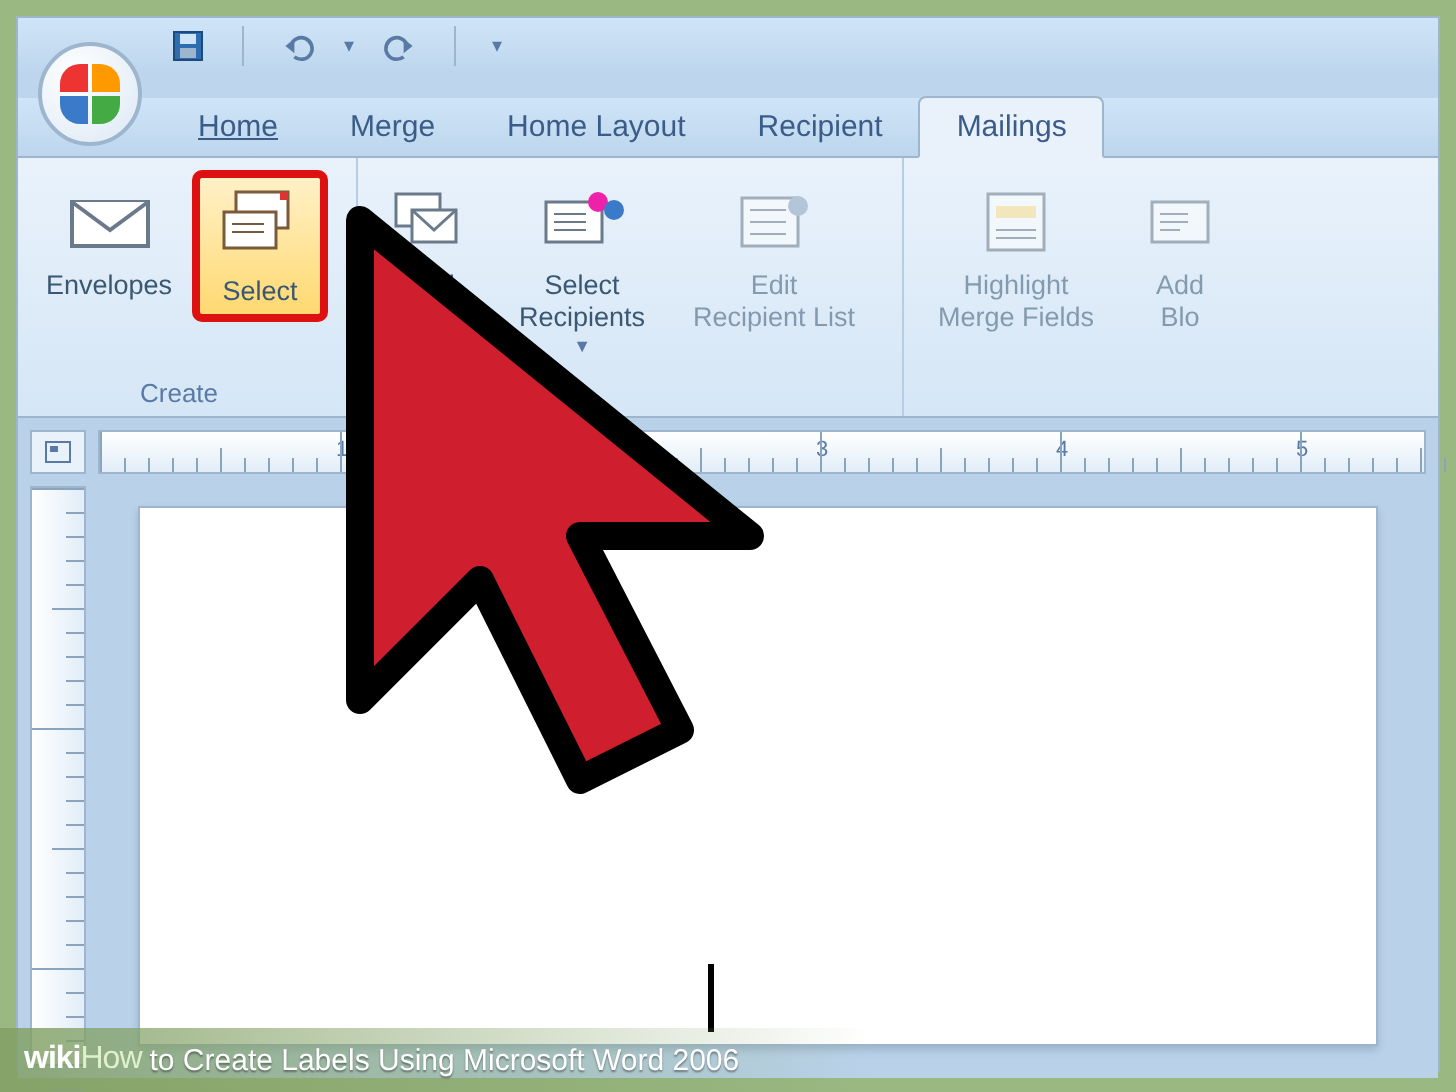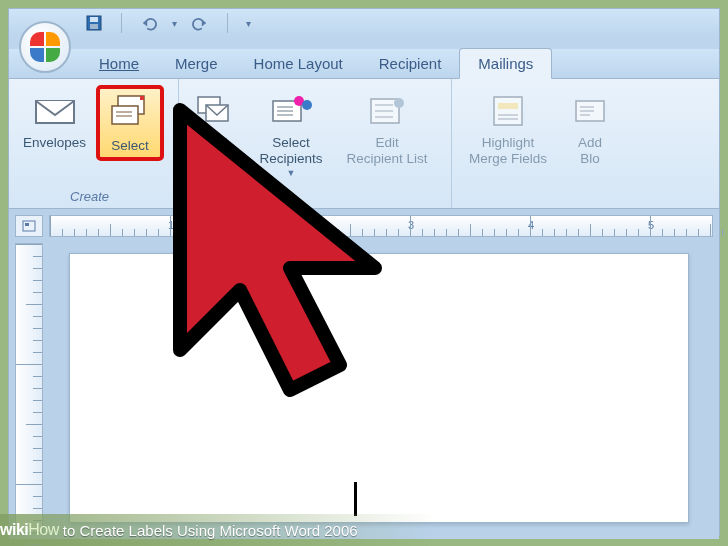--- a/index.html
+++ b/index.html
@@ -22,21 +22,21 @@
   
   .tabs { height: 30px; margin-top: 12px; padding-left: 72px; display:flex; align-items:flex-end; gap:0; border-bottom:1px solid #9db6ce; background:linear-gradient(#cfe4f7,#bdd6ed); }
   .tab { padding: 6px 18px 6px 18px; color:#3b5c88; font-size:15px; cursor:pointer; }
   .tab.underlined { text-decoration: underline; margin-top: 12px; }
   .tab.active { background:#e9f2fb; border:1px solid #9db6ce; border-bottom:1px solid #e9f2fb; border-radius:4px 4px 0 0; position:relative; top:1px; }
 
   
   .ribbon { height: 130px; background: linear-gradient(#e9f2fb, #d5e6f6); display:flex; border-bottom:1px solid #9db6ce; }
   .group { border-right:1px solid #b7cde3; padding: 4px 16px 2px 8px; display:flex; flex-direction:column; justify-content:space-between; }
   .group-items { display:flex; gap:6px; flex:1; align-items:flex-start; padding-top:4px; }
-  .group-label { text-align:center; color:#5a7aa6; font-size:13px; padding-bottom:2px;font-style:italic; }
+  .group-label { text-align:center; color:#5a7aa6; font-size:13px; padding-bottom:2px; }
   .rbtn { display:flex; flex-direction:column; align-items:center; gap:2px; padding:2px 6px; min-width:64px; cursor:pointer; color:#3b5873; font-size:13.5px; text-align:center; line-height:1.15; }
   .rbtn .glyph { width:44px; height:44px; display:flex; align-items:center; justify-content:center; }
   .rbtn.highlight { background: linear-gradient(#fff1c8,#ffd86f); border:1px solid #e6a23c; border-radius:3px; outline:4px solid #d11; outline-offset:-2px; padding:4px 8px; }
   .rbtn.disabled { opacity:0.55; }
 
   
   .env-svg { stroke:#6b7a8a; stroke-width:2; fill:#fff; }
 
   
   .docwrap { position:relative; height:330px; background:#b9d2ea; }
@@ -47,21 +47,21 @@
   .vruler { position:absolute; left:6px; top:34px; bottom:6px; width:28px; background:linear-gradient(90deg,#fff,#e2edf8); border:1px solid #9db6ce; }
   .vruler .tick { position:absolute; left:0; right:0; height:1px; background:#8aa4be; }
   .page { position:absolute; left:60px; top:44px; width:620px; height:270px; background:#fff; border:1px solid #9db6ce; box-shadow:0 2px 4px rgba(0,0,0,0.15); }
   .cursor-caret { position:absolute; left:284px; top:228px; width:3px; height:34px; background:#000; }
 
   
   .big-arrow { position:absolute; left:150px; top:90px; z-index:50; pointer-events:none; }
 
   
   .wh-bar { position:absolute; left:0; right:0; bottom:0; height:32px; background: linear-gradient( to right, rgba(130,160,100,0.85), rgba(130,160,100,0.0) 60%); display:flex; align-items:center; }
-  .wh-logo { color:#fff; font-weight:bold; padding-left:0; font-size:16px; letter-spacing:-0.5px; }
+  .wh-logo { color:#fff; font-weight:bold; padding-left:12px; font-size:16px; letter-spacing:-0.5px; }
   .wh-logo .how { color:#dff0cc; font-weight:normal; }
   .wh-title { color:#fff; font-size:15px; margin-left:4px; text-shadow:0 1px 1px rgba(0,0,0,0.4); }
 </style>
 </head>
 <body>
 
 <div class="frame">
 
   <div class="office-btn">
     <div class="office-logo">

